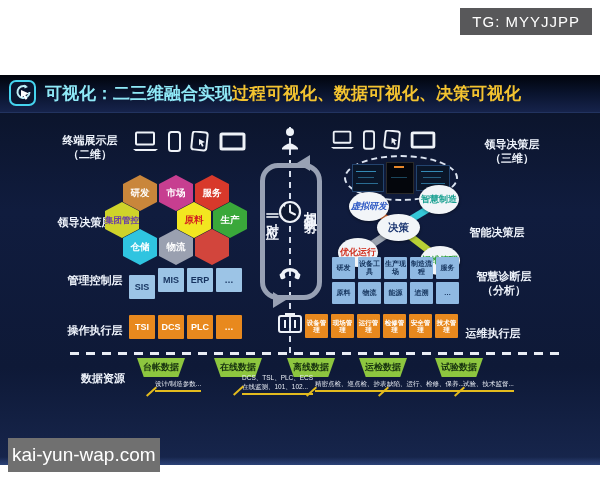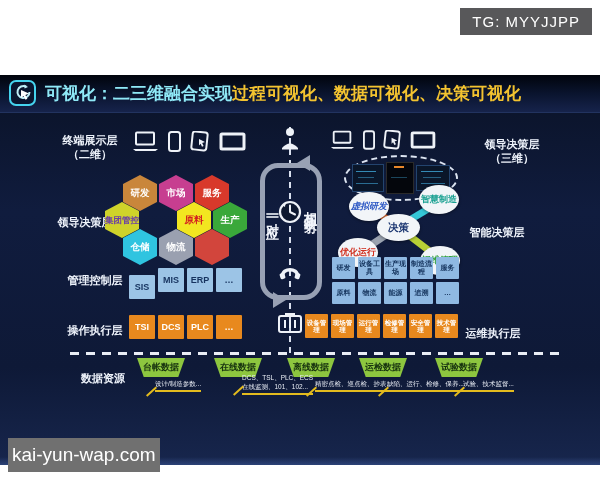--- a/index.html
+++ b/index.html
@@ -197,20 +197,24 @@
       <svg width="26" height="18" viewBox="0 0 27 19">
         <rect x="2" y="2" width="23" height="15" rx="1" fill="none" stroke="#eef2f8" stroke-width="3"></rect>
       </svg>
     </div>
 
     <div class="lbl" style="left:456px;top:62px;width:112px;">
       <div>领导决策层</div>
       <div>（三维）</div>
     </div>
     <div class="lbl" style="left:464px;top:150px;width:66px;">智能决策层</div>
+    <div class="lbl" style="left:466px;top:194px;width:76px;">
+      <div>智慧诊断层</div>
+      <div>（分析）</div>
+    </div>
     <div class="lbl" style="left:462px;top:251px;width:62px;">运维执行层</div>
 
     <div class="scr-ellipse">
       <div class="scr" style="width:30px;height:26px;">
         <div class="ln" style="left:3px;top:6px;width:20px;"></div>
         <div class="ln" style="left:5px;top:12px;width:16px;opacity:.5;"></div>
         <div class="ln" style="left:3px;top:18px;width:22px;opacity:.6;"></div>
       </div>
       <div class="scr mid" style="width:26px;height:30px;">
         <div class="dot" style="left:7px;top:3px;"></div>

